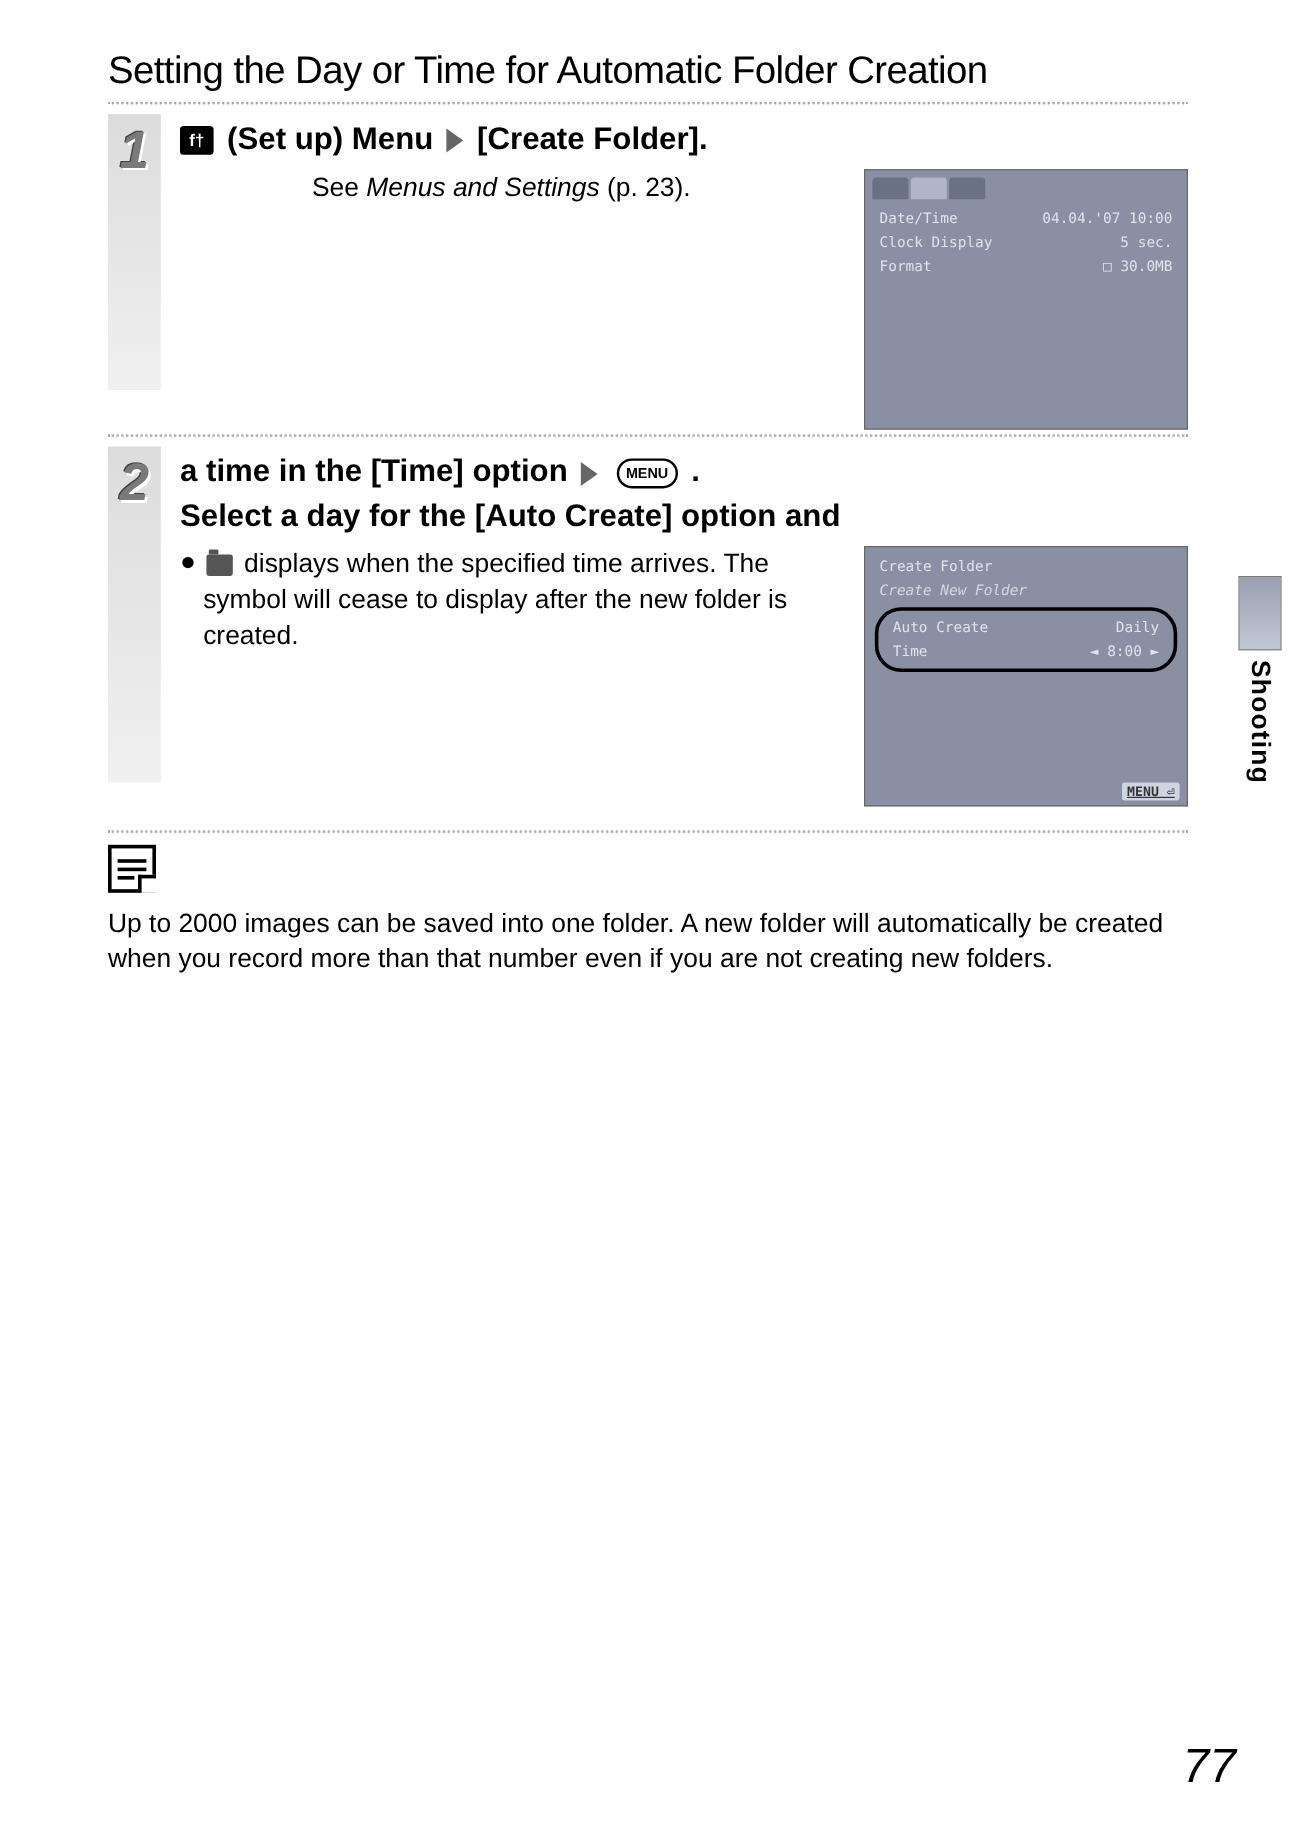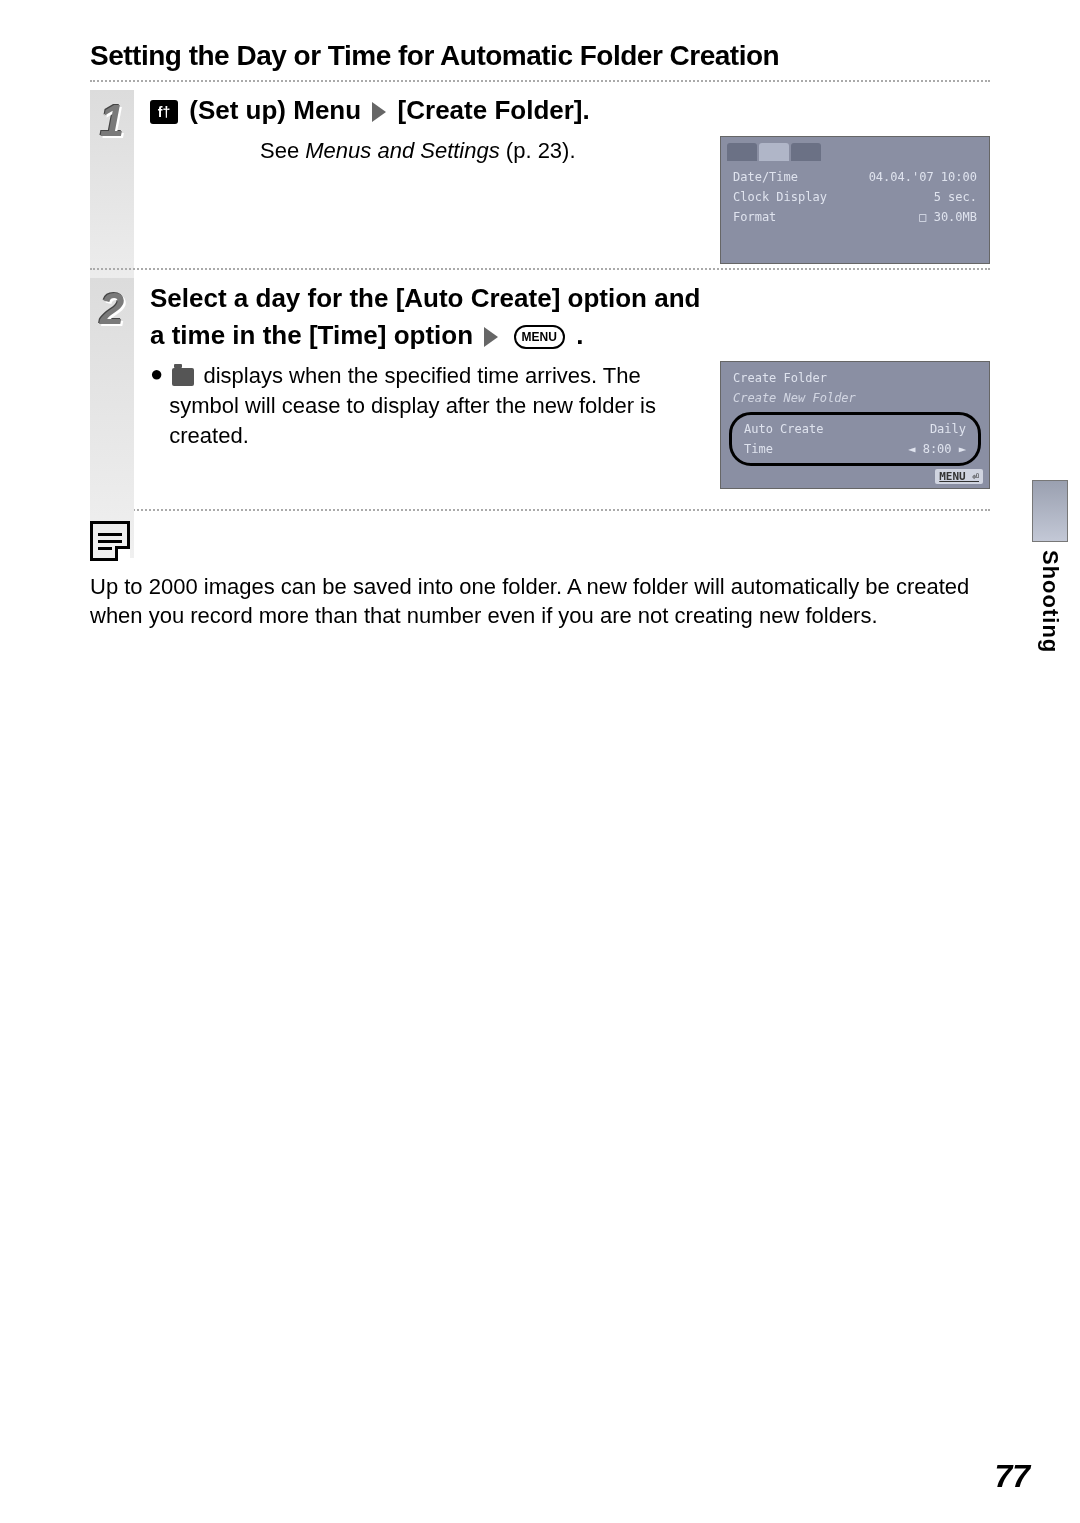--- a/index.html
+++ b/index.html
@@ -12,22 +12,22 @@
     position: relative;
     color: #000;
   }
   .page {
     padding: 40px 90px 40px 90px;
     position: relative;
     box-sizing: border-box;
     height: 100%;
   }
   .main-title {
-    font-size: 28px;
-    font-weight: 700;
+    font-size: 32px;
+    font-weight: 400;
     margin-bottom: 8px;
     letter-spacing: -0.5px;
   }
   .step {
     position: relative;
     margin-top: 4px;
     padding-left: 60px;
     border-top: 2px dotted #aaa;
     padding-top: 10px;
   }
@@ -133,21 +133,21 @@
   .folder-indicator-icon::before {
     content: "";
     position: absolute;
     top: -4px; left: 2px;
     width: 8px; height: 4px;
     background: #555;
     border-radius: 1px;
   }
   .screenshot {
     width: 270px;
-    height: 128px;
+    height: 217px;
     background: #8a8fa3;
     border: 1px solid #666;
     flex-shrink: 0;
     font-size: 12px;
     color: #dfe3ee;
     position: relative;
     padding: 6px;
     box-sizing: border-box;
     font-family: monospace;
   }
@@ -258,22 +258,22 @@
   .side-tab-text {
     writing-mode: vertical-rl;
     font-size: 22px;
     font-weight: bold;
     letter-spacing: 1px;
   }
   .page-number {
     position: absolute;
     right: 50px;
     bottom: 28px;
-    font-size: 32px;
-    font-weight: 700;
+    font-size: 40px;
+    font-weight: 400;
     font-style: italic;
   }
 </style>
 </head>
 <body>
 
 <div class="page">
 
   <div class="main-title">Setting the Day or Time for Automatic Folder Creation</div>
 
@@ -317,27 +317,27 @@
       </div>
     </div>
   </div>
 
   <div class="step">
     <div class="step-number short">
       <div class="step-number-text">2</div>
     </div>
 
     <div class="step-heading">
-      <div>Select a day for the [Auto Create] option and</div>
       <div>
         <span>a time in the [Time] option</span>
         <span class="arrow-icon"></span>
         <span class="menu-button">MENU</span>
         <span>.</span>
       </div>
+      <div>Select a day for the [Auto Create] option and</div>
     </div>
 
     <div class="step-body">
       <div class="step-text-col">
         <div class="bullet-line">
           <span class="bullet-dot">●</span>
           <span>
             <span class="folder-indicator-icon"></span>
             <span>displays when the specified time arrives. The symbol will cease to display after the new folder is created.</span>
           </span>

